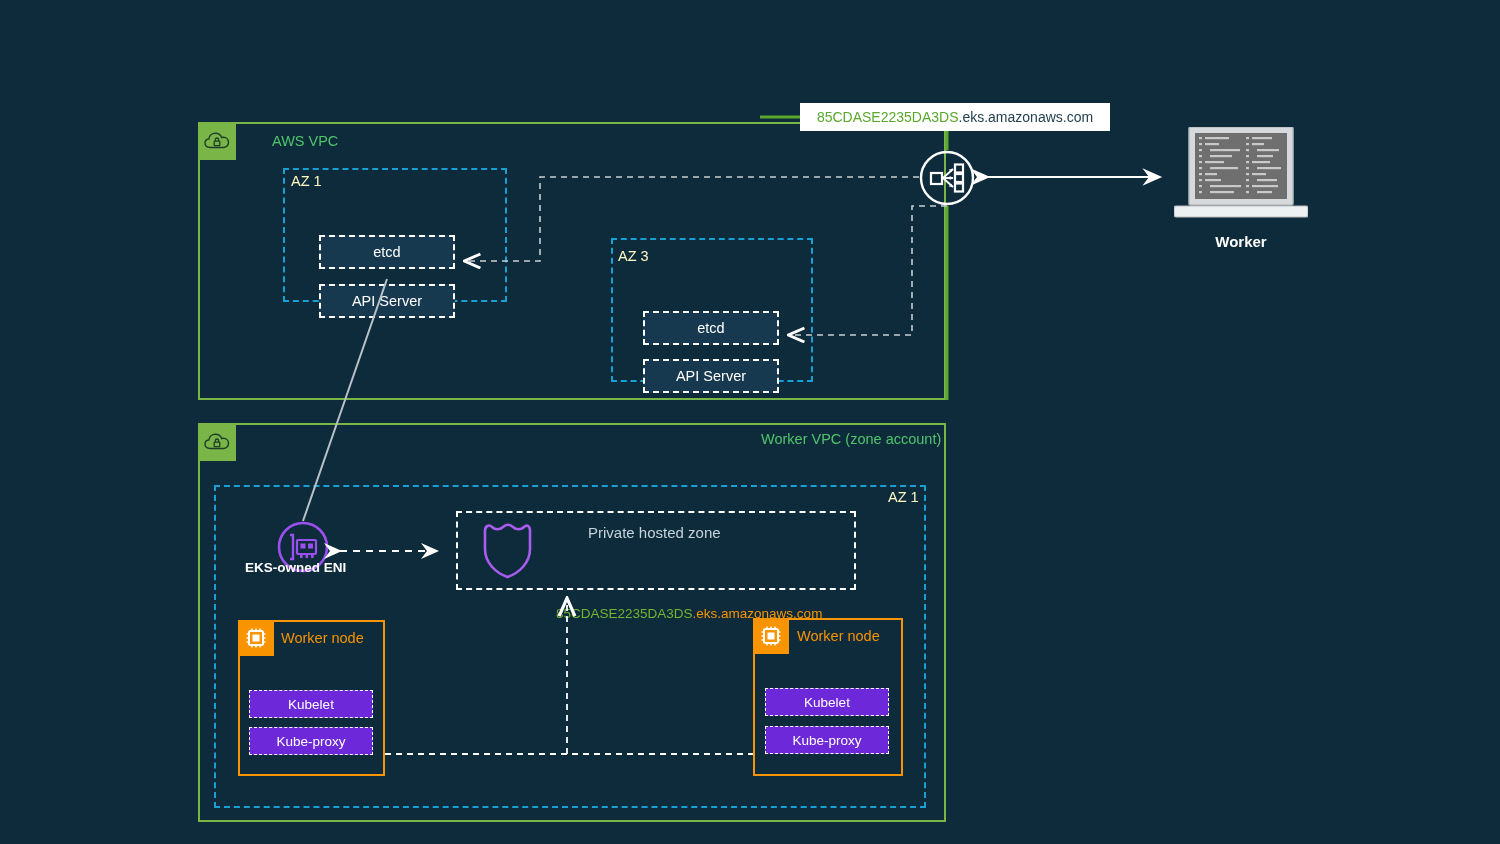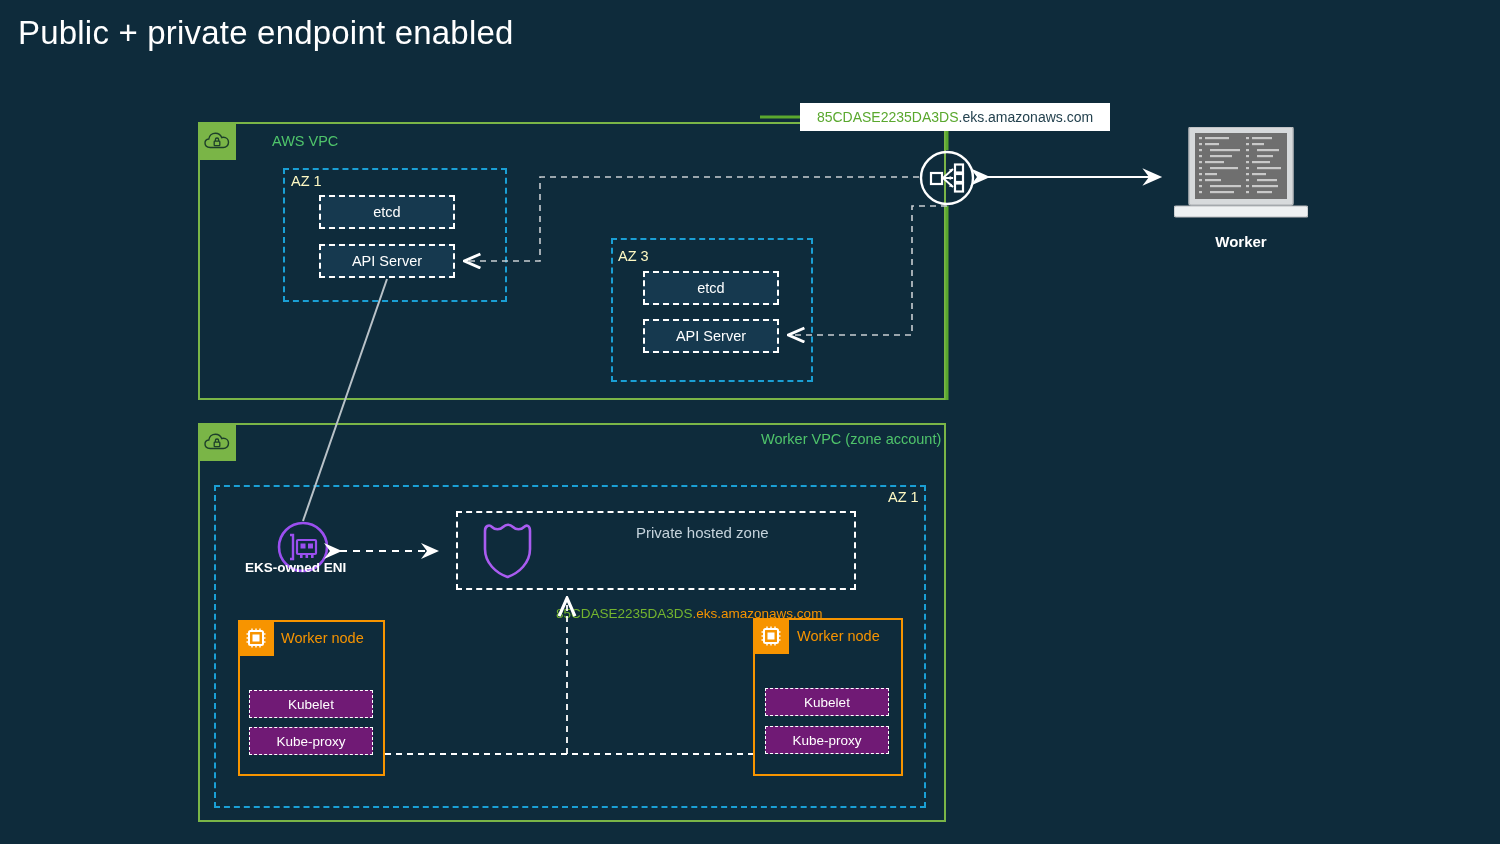--- a/index.html
+++ b/index.html
@@ -71,20 +71,21 @@
     position: absolute;
     border: 2px dashed #ffffff;
     background: #16394f;
     box-sizing: border-box;
     display: flex;
     align-items: center;
     justify-content: center;
     font-size: 14.5px;
     color: #ffffff;
     white-space: nowrap;
+    margin-top: 40px;
   }
 
   .node-box {
     position: absolute;
     border: 2px solid #f79400;
     box-sizing: border-box;
     background: transparent;
   }
   .node-badge {
     position: absolute;
@@ -100,21 +101,21 @@
   }
   .node-label {
     position: absolute;
     font-size: 14.5px;
     color: #f79400;
     white-space: nowrap;
   }
   .sub-box {
     position: absolute;
     border: 1.5px dashed #ffffff;
-    background: #701a75;
+    background: #6d28d9;
     box-sizing: border-box;
     display: flex;
     align-items: center;
     justify-content: center;
     font-size: 13.5px;
     color: #ffffff;
     white-space: nowrap;
   }
 
   
@@ -137,21 +138,20 @@
     position: absolute;
     border: 2.5px dashed #ffffff;
     box-sizing: border-box;
     background: transparent;
   }
   .phz-title {
     position: absolute;
     font-size: 15px;
     color: #c5d3dc;
     white-space: nowrap;
-    margin-left: 48px;
   }
   .phz-dom {
     position: absolute;
     font-size: 13.5px;
     white-space: nowrap;
   }
   .phz-dom .g { color: #74b52f; }
   .phz-dom .o { color: #f79400; }
 
   
@@ -180,21 +180,20 @@
     height: 844px;
     pointer-events: none;
   }
   .icon-abs { position: absolute; }
 </style>
 </head>
 <body>
 
 <div id="canvas">
 
-  <div class="page-title">Public + private endpoint enabled</div>
 
   <div class="vpc-box" style="left:198px; top:122px; width:748px; height:278px;">
     <div class="cloud-badge">
       <svg width="26" height="24" viewBox="0 0 26 24">
         <path d="M6.2 18.5 C2.6 18.5 1 16.4 1 14.1 C1 11.9 2.6 10.2 4.8 10.0 C5.2 6.6 8.0 4.2 11.4 4.2 C14.3 4.2 16.8 6.0 17.7 8.5 C18.2 8.3 18.8 8.2 19.4 8.2 C22.3 8.2 24.5 10.4 24.5 13.2 C24.5 16.1 22.3 18.5 19.3 18.5 Z" fill="none" stroke="#1d3f2a" stroke-width="1.4"></path>
         <rect x="10.2" y="12.1" width="5.6" height="4.6" rx="0.7" fill="none" stroke="#1d3f2a" stroke-width="1.3"></rect>
         <path d="M11.4 12.1 L11.4 10.6 A1.6 1.6 0 0 1 14.6 10.6 L14.6 12.1" fill="none" stroke="#1d3f2a" stroke-width="1.3"></path>
       </svg>
     </div>
   </div>

